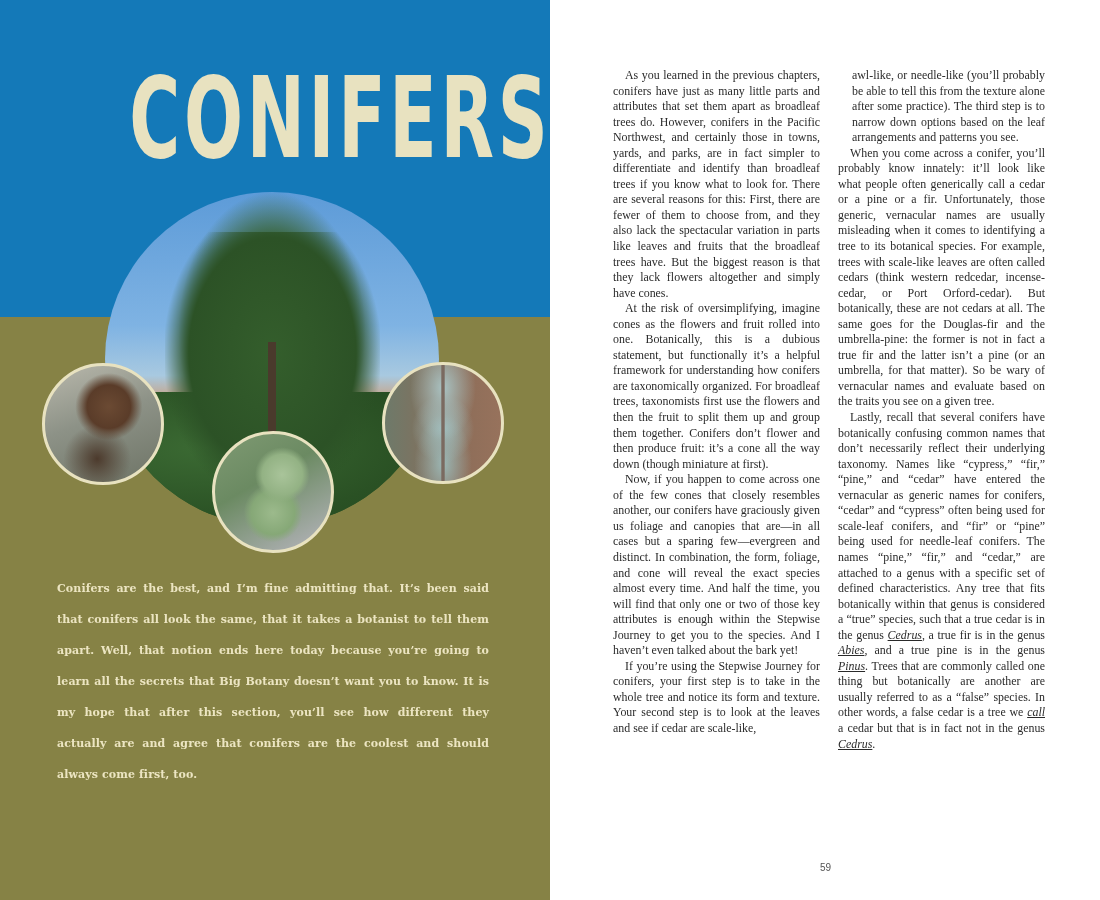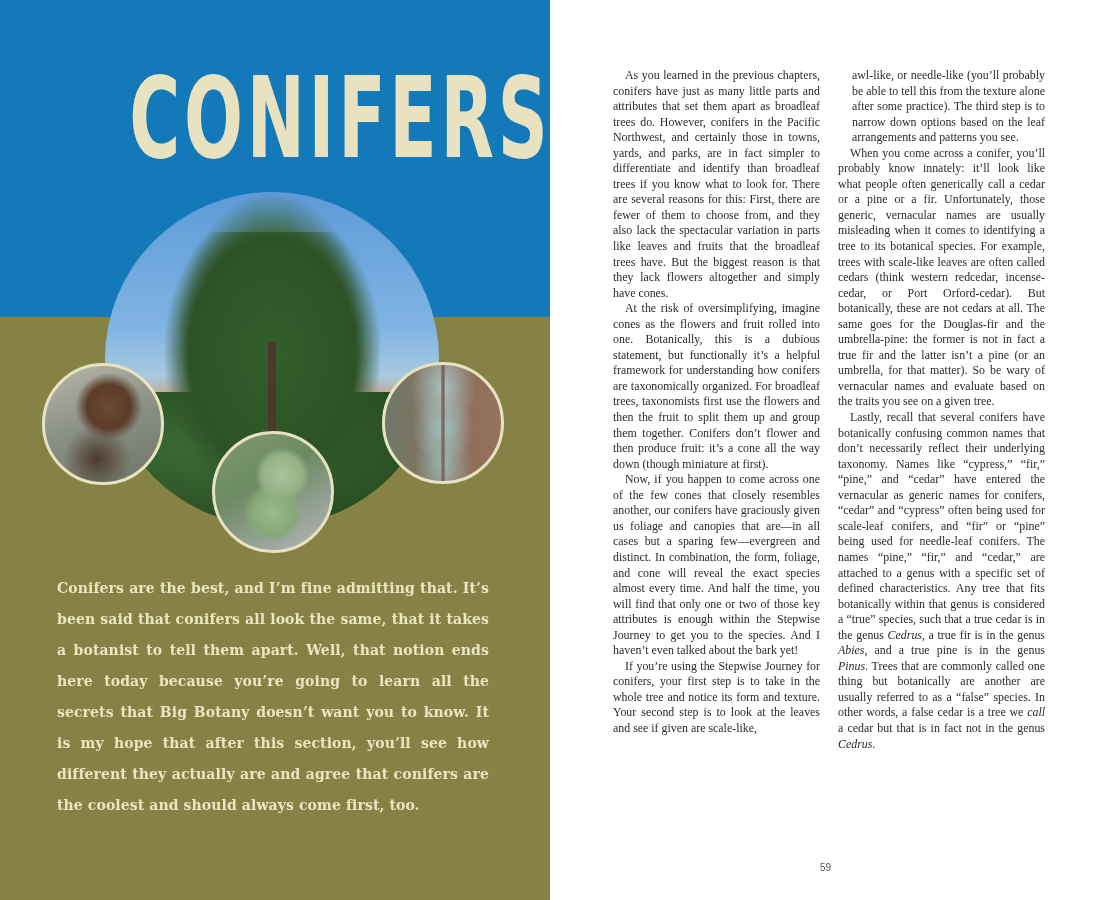--- a/index.html
+++ b/index.html
@@ -52,36 +52,36 @@
   .detail-cedar { left: 382px; top: 362px;
     background: linear-gradient(90deg, rgba(0,0,0,0) 48%, #7a6a60 49%, #7a6a60 51%, rgba(0,0,0,0) 52%),
                 radial-gradient(ellipse at 50% 20%, #a9c3c3 0%, rgba(169,195,195,0) 40%),
                 radial-gradient(ellipse at 50% 55%, #9fbcbb 0%, rgba(159,188,187,0) 38%),
                 radial-gradient(ellipse at 50% 85%, #9bb7b5 0%, rgba(155,183,181,0) 35%),
                 linear-gradient(90deg, #6e7a6a 0%, #8a6c58 55%, #97725c 100%); }
 
   .pull-quote {
     position: absolute; left: 57px; top: 573px; width: 432px;
     font-family: "DejaVu Serif", serif; font-weight: bold;
-    font-size: 14px; line-height: 31px; color: #ece5c2;
+    font-size: 11px; line-height: 31px; color: #ece5c2;
     text-align: justify; text-align-last: left;
     letter-spacing: 0.1px;
   }
 
   
   .right-page { position: absolute; left: 550px; top: 0; width: 550px; height: 900px; background: #ffffff; }
   .text-columns { position: absolute; left: 63px; top: 68px; width: 432px; display: flex; justify-content: space-between; }
   .column {
     width: 207px;
     font-family: "Liberation Serif", serif; font-size: 11.9px; line-height: 15.55px;
     color: #2a2a2a; text-align: justify; hyphens: manual;
   }
   .column p { text-indent: 12px; }
   .column p.cont { text-indent: 0; margin-left: 14px; }
-  .column em { font-style: italic; }
+  .column em { font-style: italic; text-decoration: underline; }
 
   .page-number {
     position: absolute; left: 270px; top: 862px; width: 20px; text-align: left;
     font-family: "Liberation Sans", sans-serif; font-size: 10px; color: #555555;
   }
 </style>
 </head>
 <body>
 
 <div class="left-page">
@@ -101,21 +101,21 @@
 
   <p class="pull-quote">Conifers are the best, and I’m fine admitting that. It’s been said that conifers all look the same, that it takes a botanist to tell them apart. Well, that notion ends here today because you’re going to learn all the secrets that Big Botany doesn’t want you to know. It is my hope that after this section, you’ll see how different they actually are and agree that conifers are the coolest and should always come first, too.</p>
 </div>
 
 <div class="right-page">
   <div class="text-columns">
     <div class="column">
       <p>As you learned in the previous chap­ters, conifers have just as many little parts and attributes that set them apart as broadleaf trees do. However, conifers in the Pacific Northwest, and certainly those in towns, yards, and parks, are in fact simpler to differentiate and identify than broadleaf trees if you know what to look for. There are several reasons for this: First, there are fewer of them to choose from, and they also lack the spec­tacular variation in parts like leaves and fruits that the broadleaf trees have. But the biggest reason is that they lack flowers altogether and simply have cones.</p>
       <p>At the risk of oversimplifying, imag­ine cones as the flowers and fruit rolled into one. Botanically, this is a dubious statement, but functionally it’s a helpful framework for understanding how coni­fers are taxonomically organized. For broadleaf trees, taxonomists first use the flowers and then the fruit to split them up and group them together. Conifers don’t flower and then produce fruit: it’s a cone all the way down (though miniature at first).</p>
       <p>Now, if you happen to come across one of the few cones that closely resembles another, our conifers have graciously given us foliage and canopies that are—in all cases but a sparing few—evergreen and distinct. In combination, the form, foliage, and cone will reveal the exact species almost every time. And half the time, you will find that only one or two of those key attributes is enough within the Stepwise Journey to get you to the species. And I haven’t even talked about the bark yet!</p>
-      <p>If you’re using the Stepwise Journey for conifers, your first step is to take in the whole tree and notice its form and texture. Your second step is to look at the leaves and see if given are scale-like,</p>
+      <p>If you’re using the Stepwise Journey for conifers, your first step is to take in the whole tree and notice its form and texture. Your second step is to look at the leaves and see if cedar are scale-like,</p>
     </div>
     <div class="column">
       <p class="cont">awl-like, or needle-like (you’ll probably be able to tell this from the texture alone after some practice). The third step is to narrow down options based on the leaf arrangements and patterns you see.</p>
       <p>When you come across a conifer, you’ll probably know innately: it’ll look like what people often generically call a cedar or a pine or a fir. Unfortunately, those generic, vernacular names are usually misleading when it comes to identifying a tree to its botanical species. For example, trees with scale-like leaves are often called cedars (think western redcedar, incense-cedar, or Port Orford-cedar). But botanically, these are not cedars at all. The same goes for the Douglas-fir and the umbrella-pine: the former is not in fact a true fir and the latter isn’t a pine (or an umbrella, for that matter). So be wary of vernacular names and evaluate based on the traits you see on a given tree.</p>
       <p><span>Lastly, recall that several conifers have botanically confusing common names that don’t necessarily reflect their under­lying taxonomy. Names like “cypress,” “fir,” “pine,” and “cedar” have entered the vernacular as generic names for coni­fers, “cedar” and “cypress” often being used for scale-leaf conifers, and “fir” or “pine” being used for needle-leaf coni­fers. The names “pine,” “fir,” and “cedar,” are attached to a genus with a specific set of defined characteristics. Any tree that fits botanically within that genus is considered a “true” species, such that a true cedar is in the genus </span><em>Cedrus</em><span>, a true fir is in the genus </span><em>Abies</em><span>, and a true pine is in the genus </span><em>Pinus</em><span>. Trees that are com­monly called one thing but botanically are another are usually referred to as a “false” species. In other words, a false cedar is a tree we </span><em>call</em><span> a cedar but that is in fact not in the genus </span><em>Cedrus</em><span>.</span></p>
     </div>
   </div>
   <div class="page-number">59</div>
 </div>
 

